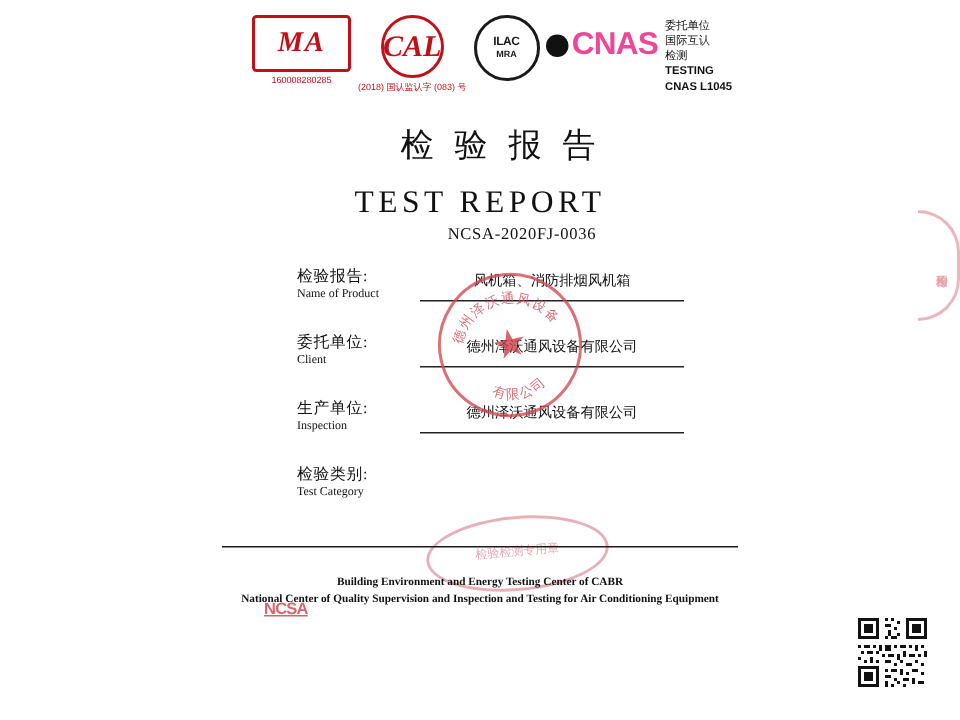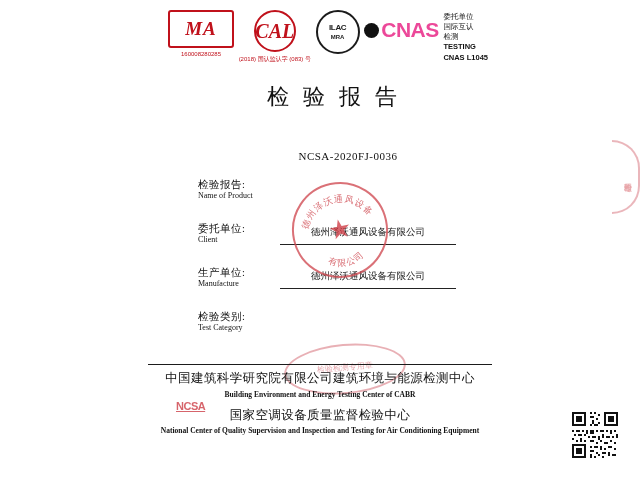--- a/index.html
+++ b/index.html
@@ -228,21 +228,21 @@
   }
   .footer-cn1 {
     font-size: 12.5px;
     color: #111;
     letter-spacing: 0.4px;
     font-family: "Liberation Serif", serif;
   }
   .footer-en1 {
     font-size: 7.5px;
     color: #111;
-    margin-top: 3px;
+    margin-top: 13px;
     font-family: "Liberation Serif", serif;
     font-weight: bold;
   }
   .footer-cn2 {
     font-size: 12.5px;
     color: #111;
     letter-spacing: 0.4px;
     margin-top: 8px;
     font-family: "Liberation Serif", serif;
   }
@@ -388,43 +388,45 @@
     <div class="cnas-text">
       <div class="small-cn">委托单位</div>
       <div class="small-cn">国际互认</div>
       <div class="small-cn">检测</div>
       <div>TESTING</div>
       <div>CNAS L1045</div>
     </div>
   </div>
 
   <div class="title-cn">检验报告</div>
+  <div class="title-en">TEST REPORT</div>
   <div class="report-no">NCSA-2020FJ-0036</div>
 
   <div class="fields">
 
     <div class="field-row">
       <div class="field-label">
         <div class="label-cn">检验报告:</div>
         <div class="label-en">Name of Product</div>
       </div>
+      <div class="field-value">风机箱、消防排烟风机箱</div>
     </div>
 
     <div class="field-row">
       <div class="field-label">
         <div class="label-cn">委托单位:</div>
         <div class="label-en">Client</div>
       </div>
       <div class="field-value">德州泽沃通风设备有限公司</div>
     </div>
 
     <div class="field-row">
       <div class="field-label">
         <div class="label-cn">生产单位:</div>
-        <div class="label-en">Manufacture</div>
+        <div class="label-en">Inspection</div>
       </div>
       <div class="field-value">德州泽沃通风设备有限公司</div>
     </div>
 
     <div class="field-row">
       <div class="field-label">
         <div class="label-cn">检验类别:</div>
         <div class="label-en">Test Category</div>
       </div>
     </div>
@@ -441,23 +443,21 @@
     </svg>
     <div class="seal-star">★</div>
   </div>
 
   <div class="seal-oval">检验检测专用章</div>
   <div class="seal-edge">检验专用</div>
   <div class="seal-ncsa">NCSA</div>
 
   <div class="footer-rule"></div>
   <div class="footer">
-    <div class="footer-cn1">中国建筑科学研究院有限公司建筑环境与能源检测中心</div>
     <div class="footer-en1">Building Environment and Energy Testing Center of CABR</div>
-    <div class="footer-cn2">国家空调设备质量监督检验中心</div>
     <div class="footer-en2">National Center of Quality Supervision and Inspection and Testing for Air Conditioning Equipment</div>
   </div>
 
   <div class="qr">
     <svg width="46" height="46" viewBox="0 0 23 23">
       <rect width="23" height="23" fill="#fff"></rect>
       <g fill="#111">
         <rect x="0" y="0" width="7" height="7"></rect>
           <rect x="1" y="1" width="5" height="5" fill="#fff"></rect>
           <rect x="2" y="2" width="3" height="3"></rect>

